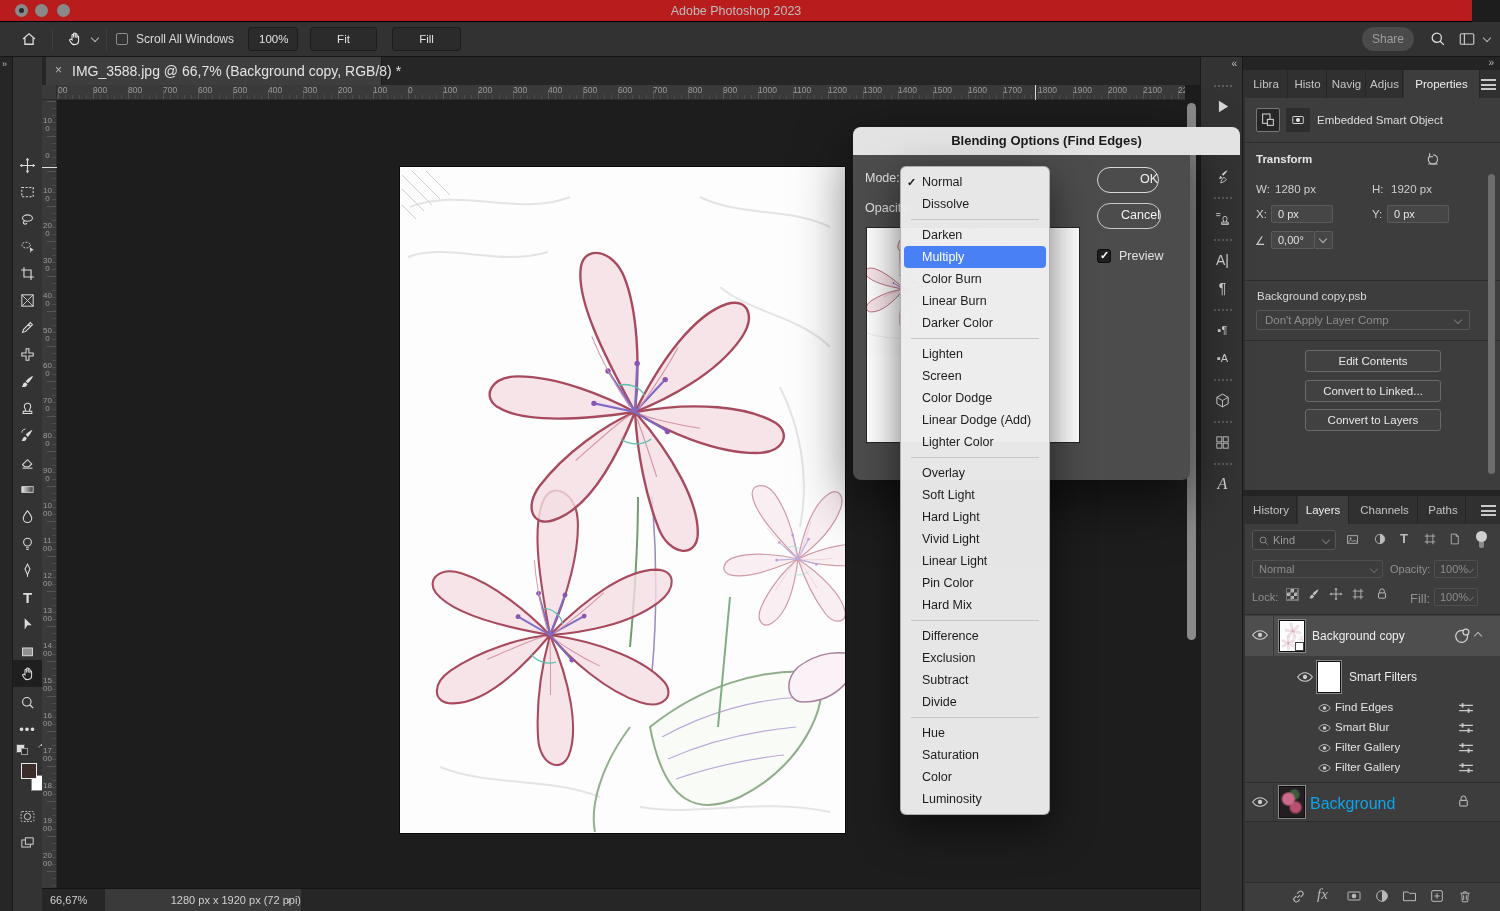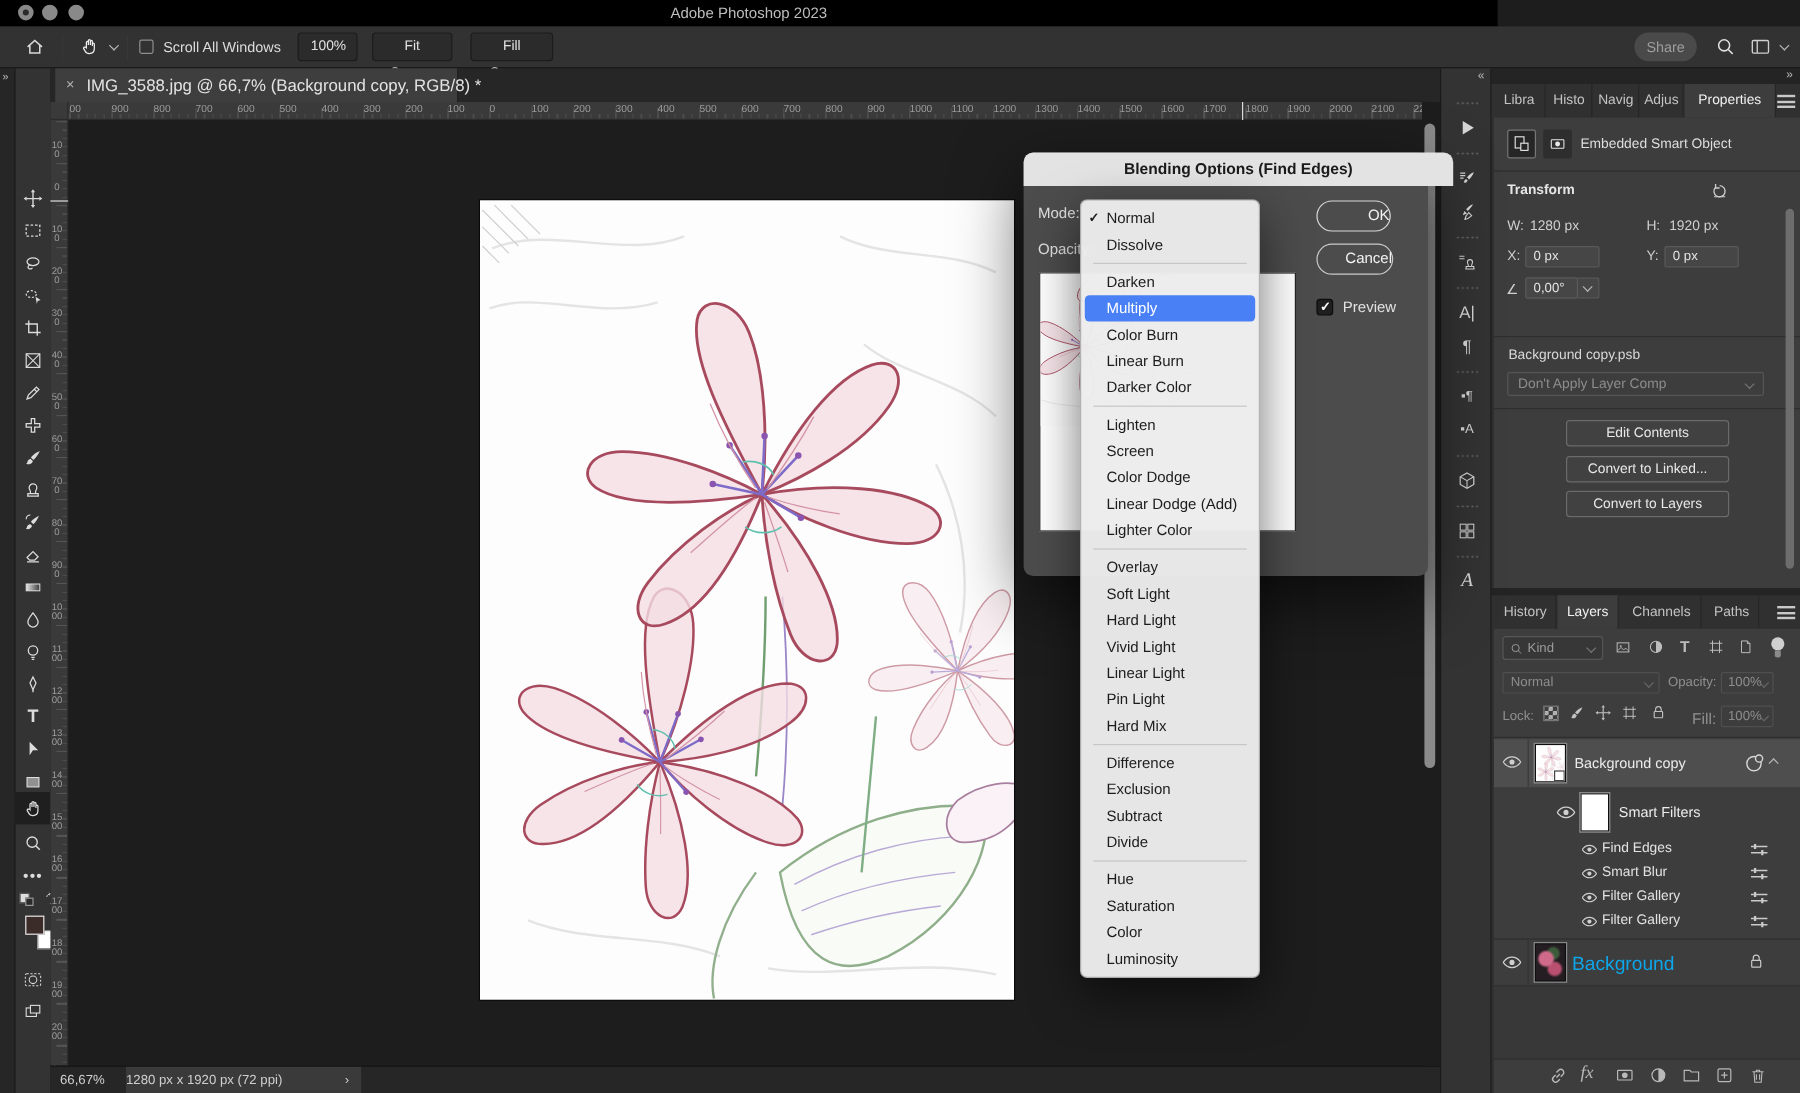--- a/index.html
+++ b/index.html
@@ -2,21 +2,21 @@
 <html><head>
 <meta charset="utf-8">
 <style>
   *{box-sizing:border-box;margin:0;padding:0}
   html,body{width:1500px;height:911px;overflow:hidden;background:#1d1d1d;
     font-family:"Liberation Sans",sans-serif;-webkit-font-smoothing:antialiased;color:#ddd}
   .abs{position:absolute}
   svg.ic{display:block}
   .dim{color:#8f8f8f}
   
-  #titlebar{left:0;top:0;width:1248px;height:22px;background:#000000;border-bottom:1px solid #000}
+  #titlebar{left:0;top:0;width:1472px;height:22px;background:#b91c1c;border-bottom:1px solid #000}
   #titlebar .tl{position:absolute;top:4px;width:13px;height:13px;border-radius:50%;background:#898989}
   #titlebar .tl i{position:absolute;left:4px;top:4px;width:5px;height:5px;border-radius:50%;background:#2a2a2a;display:block}
   #win-title{width:100%;text-align:center;line-height:22px;font-size:12.5px;color:#bdbdbd}
   
   #optbar{left:0;top:22px;width:1500px;height:35px;background:#323232;border-bottom:1px solid #161616}
   .vdiv{position:absolute;top:7px;width:1px;height:21px;background:#242424;border-right:1px solid #3e3e3e}
   .obtn{position:absolute;top:5px;height:24px;background:#2b2b2b;border:1px solid #1c1c1c;border-radius:3px;
     color:#e2e2e2;font-size:11.5px;text-align:center;line-height:22px;padding:0 10px}
   .cv{display:inline-block;width:6px;height:6px;border-right:1.4px solid #b5b5b5;border-bottom:1.4px solid #b5b5b5}
   .cv.down{transform:rotate(45deg)}
@@ -47,21 +47,21 @@
     word-break:break-all;text-align:center;padding-top:1px}
   #hmarker{left:1035px;top:85px;width:1px;height:15px;background:#ddd}
   #vmarker{left:42px;top:167px;width:15px;height:1px;background:#ddd}
   #canvas{left:57px;top:100px;width:1128px;height:788px;background:#1d1d1d}
   #artwork{position:absolute;left:343px;top:67px;width:445px;height:666px;background:#fdfdfd;box-shadow:0 0 0 1px #0a0a0a}
   #vscroll{left:1187px;top:103px;width:9px;height:537px;background:#8a8a8a;border-radius:5px}
   #hscroll{left:540px;top:894px;width:400px;height:9px;background:#8a8a8a;border-radius:5px}
   #statusbar{left:42px;top:888px;width:1158px;height:23px;background:#262626;border-top:1px solid #141414}
   #statusbar .z{position:absolute;left:8px;top:0;line-height:22px;font-size:11px;color:#d2d2d2}
   #statusbar .seg{position:absolute;left:63px;top:0;width:196px;height:22px;background:#3a3a3a;color:#cfcfcf;
-    font-size:11px;line-height:22px;text-align:left}
+    font-size:11px;line-height:22px;text-align:right}
   #statusbar .seg .gt{position:absolute;right:10px;top:0;color:#cfcfcf}
   #statusbar .seg .gt:before{content:"\203A"}
   
   #dock{left:1200px;top:57px;width:43px;height:854px;background:#333;border-left:1px solid #1a1a1a;border-right:1px solid #1a1a1a}
   #dock:before{content:"\00AB";position:absolute;right:5px;top:1px;font-size:10px;color:#bbb}
   .dicon{position:absolute;left:0;width:43px;height:26px;display:flex;align-items:center;justify-content:center;color:#d6d6d6}
   .dsep{position:absolute;left:12px;width:19px;height:2px;
     background-image:radial-gradient(circle,#5c5c5c 1px,transparent 1px);background-size:4px 2px}
   .txtic{font-size:14px;color:#d6d6d6}
   
@@ -84,21 +84,21 @@
   
   .lrow{position:absolute;left:0;width:255px}
   .eyeic{color:#cfcfcf}
   .thumb{position:absolute;border:1px solid #0f0f0f;outline:1px solid #888;background:#fff;overflow:hidden}
   .fslider{color:#c9c9c9}
   #lfooter .fic{position:absolute;color:#b9b9b9;top:5px}
   .checker{width:13px;height:13px;background-image:linear-gradient(45deg,#b9b9b9 25%,transparent 25%,transparent 75%,#b9b9b9 75%),linear-gradient(45deg,#b9b9b9 25%,transparent 25%,transparent 75%,#b9b9b9 75%);background-size:7px 7px;background-position:0 0,3.5px 3.5px;border:1px solid #777}
   
   #dialog{left:853px;top:127px;width:337px;height:353px;border-radius:8px;background:#4c4c4c;
     box-shadow:0 20px 55px rgba(0,0,0,.6);z-index:40}
-  #dialog .hdr{position:absolute;left:0;top:0;width:358px;height:28px;background:#e3e3e3;border-radius:8px 8px 0 0;
+  #dialog .hdr{position:absolute;left:0;top:0;width:387px;height:28px;background:#e3e3e3;border-radius:8px 8px 0 0;
     text-align:center;font-weight:bold;font-size:13px;color:#1b1b1b;line-height:28px}
   #dialog .lbl{position:absolute;font-size:12.5px;color:#e0e0e0}
   #dlg-preview{position:absolute;left:13px;top:100px;width:214px;height:216px;background:#fff;border:1px solid #262626;overflow:hidden}
   .pillbtn{position:absolute;left:244px;width:64px;height:26px;border:1.5px solid #c9c9c9;border-radius:14px;
     background:transparent;color:#f2f2f2;font-size:12.5px;text-align:right;line-height:23px}
   #dlg-check{position:absolute;left:244px;top:122px;width:14px;height:14px;background:#1f1f1f;border:1px solid #0c0c0c;border-radius:3px}
   #dlg-check:before{content:"\2713";position:absolute;left:2px;top:-1px;color:#fff;font-size:11px;font-weight:bold}
   
   #menu{left:900px;top:166px;width:150px;background:rgba(236,236,236,.97);border-radius:6px;
     border:1px solid rgba(0,0,0,.25);box-shadow:0 14px 40px rgba(0,0,0,.55);padding:4px 0;z-index:50}
@@ -940,21 +940,21 @@
   <div class="mi"><span>Screen</span></div>
   <div class="mi"><span>Color Dodge</span></div>
   <div class="mi"><span>Linear Dodge (Add)</span></div>
   <div class="mi"><span>Lighter Color</span></div>
   <div class="msep"></div>
   <div class="mi"><span>Overlay</span></div>
   <div class="mi"><span>Soft Light</span></div>
   <div class="mi"><span>Hard Light</span></div>
   <div class="mi"><span>Vivid Light</span></div>
   <div class="mi"><span>Linear Light</span></div>
-  <div class="mi"><span>Pin Light</span></div>
+  <div class="mi"><span>Pin Color</span></div>
   <div class="mi"><span>Hard Mix</span></div>
   <div class="msep"></div>
   <div class="mi"><span>Difference</span></div>
   <div class="mi"><span>Exclusion</span></div>
   <div class="mi"><span>Subtract</span></div>
   <div class="mi"><span>Divide</span></div>
   <div class="msep"></div>
   <div class="mi"><span>Hue</span></div>
   <div class="mi"><span>Saturation</span></div>
   <div class="mi"><span>Color</span></div>

